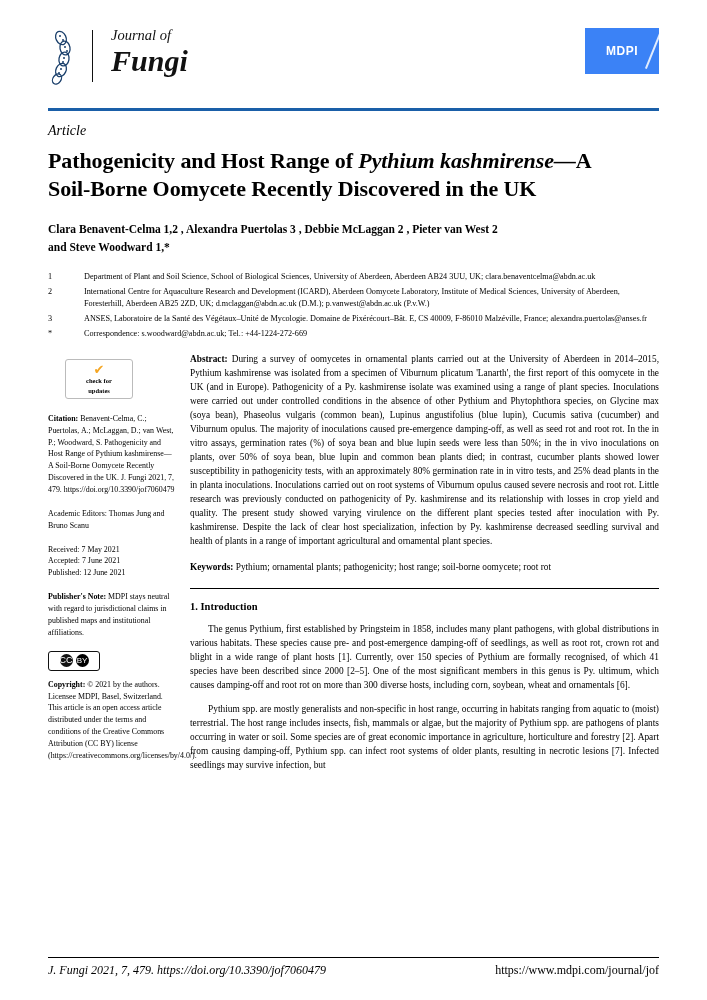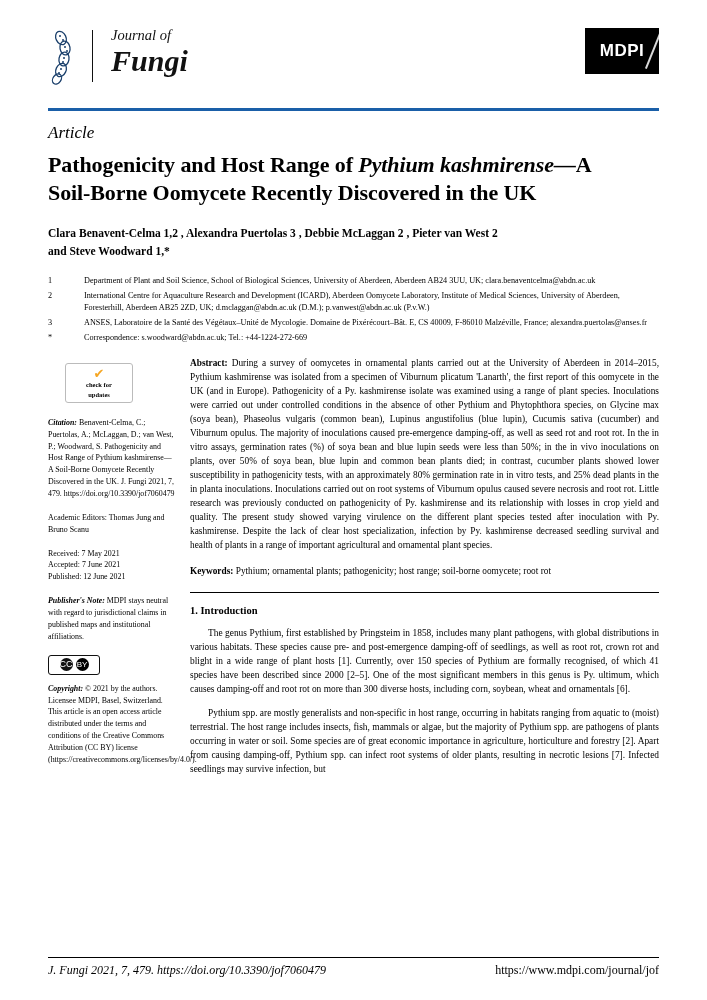--- a/index.html
+++ b/index.html
@@ -15,28 +15,28 @@
   
   .masthead { display:flex; align-items:flex-start; justify-content:space-between; height:74px; }
   .journal-logo { display:flex; align-items:flex-start; gap:10px; }
   .logo-mark { width:34px; height:56px; position:relative; }
   .logo-mark svg { display:block; }
   .logo-divider { width:1px; background:#111; height:52px; margin-top:2px; }
   .journal-text { padding-left:8px; }
   .journal-text .j1 { font-family:"Liberation Serif", serif; font-size:14.5px; font-style:italic; color:#111; line-height:1.1; }
   .journal-text .j2 { font-family:"Liberation Serif", serif; font-size:30px; font-style:italic; font-weight:700; color:#111; line-height:1.05; margin-top:1px; }
 
-  .mdpi-logo { width:74px; height:46px; background:#000000; color:#fff; display:flex; align-items:center; justify-content:center;
-    font-family:"Liberation Sans", sans-serif; font-weight:700; font-size:17px; letter-spacing:0.5px; position:relative; }
+  .mdpi-logo { width:74px; height:46px; background:#3b82f6; color:#fff; display:flex; align-items:center; justify-content:center;
+    font-family:"Liberation Sans", sans-serif; font-weight:700; font-size:12px; letter-spacing:0.5px; position:relative; }
   .mdpi-logo .slash { position:absolute; right:5px; top:4px; width:2px; height:38px; background:#fff; transform:rotate(22deg); opacity:.85; }
 
   .rule { height:3px; background:#1a5fa8; margin-top:6px; }
 
   
-  .article-type { font-style:italic; font-size:17px; margin-top:12px; }
+  .article-type { font-style:italic; font-size:14px; margin-top:12px; }
   h1.title { font-family:"Liberation Serif", serif; font-size:22px; font-weight:700; line-height:1.28; margin:8px 0 0 0; letter-spacing:-0.1px; }
   h1.title .ital { font-style:italic; }
 
   .authors { font-size:11.5px; font-weight:700; line-height:1.55; margin-top:18px; }
 
   .affils { margin-top:14px; font-size:8.2px; line-height:1.45; }
   .affils .row { display:flex; margin-bottom:3px; }
   .affils .num { width:16px; flex:0 0 16px; text-align:left; }
   .affils .txt { flex:1;padding-left:20px; }
 
@@ -45,21 +45,21 @@
   .left-col { width:128px; flex:0 0 128px; font-family:"Liberation Serif", serif; font-size:7.9px; line-height:1.5; padding-right:14px; }
   .right-col { flex:1; }
 
   .check-updates { display:flex; flex-direction:column; align-items:center; width:70px; margin:6px 0 14px 16px; }
   .cu-box { border:1px solid #bbb; border-radius:3px; padding:3px 5px 2px 5px; text-align:center; width:56px; }
   .cu-tick { color:#f5a623; font-size:13px; line-height:1; }
   .cu-t1 { font-size:6.5px; font-weight:700; }
   .cu-t2 { font-size:6.5px; font-weight:700; }
 
   .meta-block { margin-bottom:12px; }
-  .meta-block .bold { font-weight:700;font-style:italic; }
+  .meta-block .bold { font-weight:700; }
 
   .cc-badge { width:50px; height:18px; border:1px solid #111; border-radius:3px; display:flex; align-items:center; justify-content:center; gap:3px; margin:2px 0 8px 0; }
   .cc-c { width:13px; height:13px; border-radius:50%; background:#111; color:#fff; font-size:9px; display:flex; align-items:center; justify-content:center; font-family:"Liberation Sans", sans-serif;text-align:right; }
   .cc-b { width:13px; height:13px; border-radius:50%; background:#000000; color:#fff; font-size:8px; display:flex; align-items:center; justify-content:center; font-family:"Liberation Sans", sans-serif; }
 
   
   .abstract { font-size:9.3px; line-height:1.5; text-align:justify; }
   .abstract b { font-weight:700; }
   .keywords { font-size:9.3px; line-height:1.5; margin-top:12px; text-align:justify; }
   .sec-rule { height:1px; background:#000; margin:14px 0 12px 0; }

